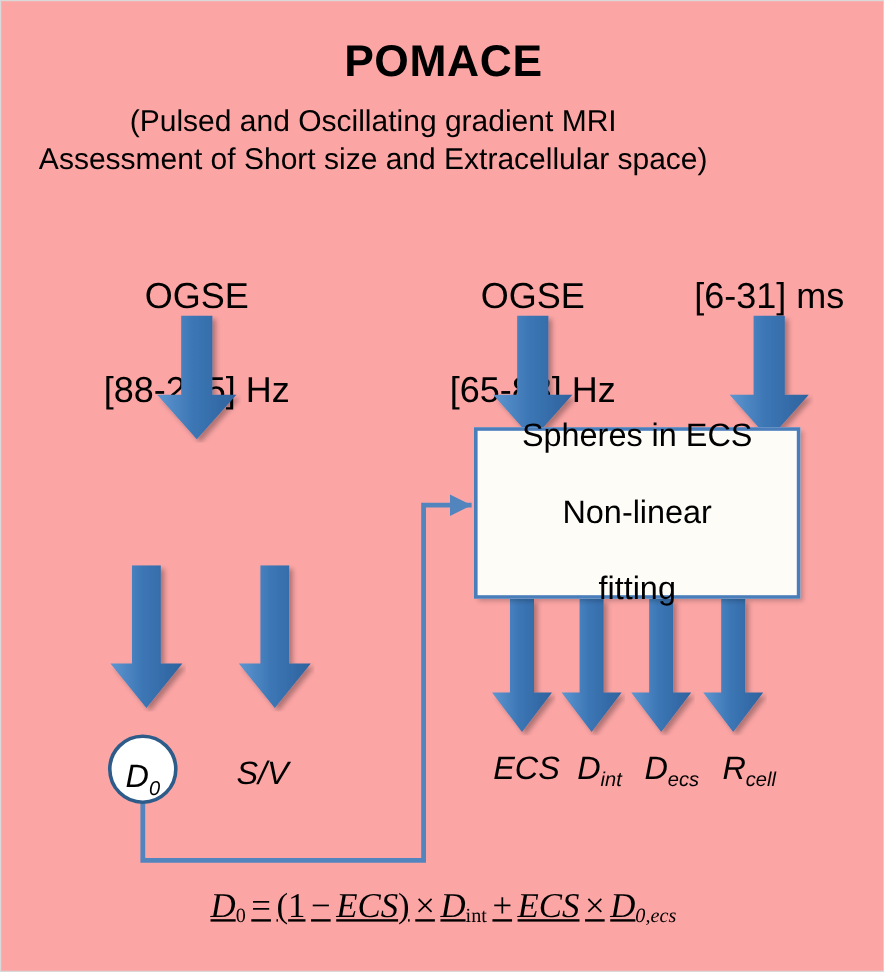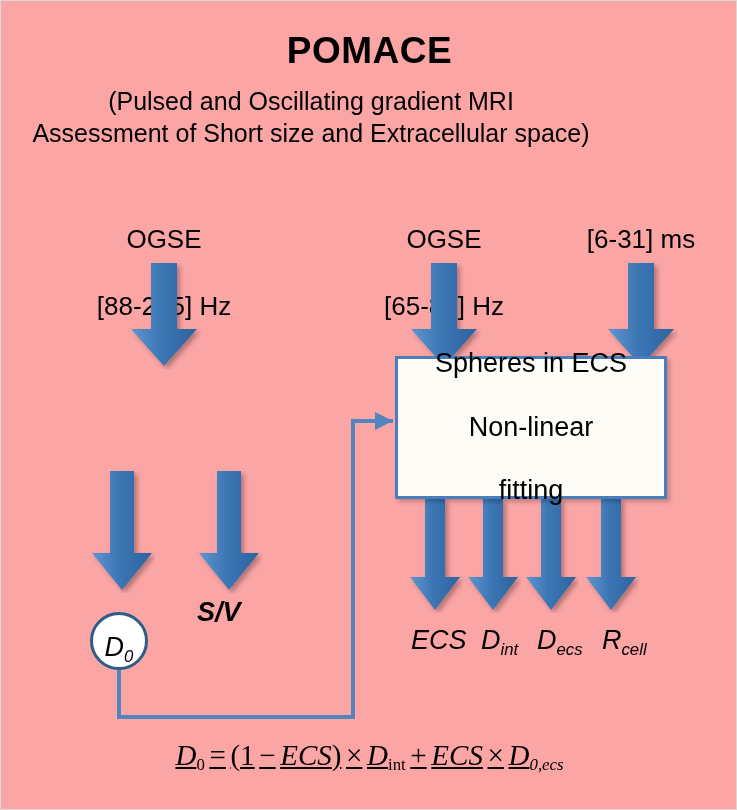--- a/index.html
+++ b/index.html
@@ -18,21 +18,21 @@
     font-weight:bold;font-size:37px;letter-spacing:.5px;
     top:30px;line-height:1.1;
   }
   .subtitle{
     position:absolute;left:0;width:620px;text-align:center;
     font-size:25px;line-height:1.28;top:84px;
   }
 
   
   .srclabel{
-    position:absolute;text-align:center;font-size:26px;line-height:1.3;
+    position:absolute;text-align:center;font-size:30px;line-height:1.3;
     white-space:pre-line;
   }
 
   
   .pbox{
     position:absolute;box-sizing:border-box;
     background:#FDFCF7;
     border:3px solid #4A7EBB;
     box-shadow:3px 3px 4px rgba(0,0,0,.22);
     display:flex;align-items:center;justify-content:center;
@@ -159,21 +159,21 @@
     <g fill="none" stroke="#5285BE" stroke-width="4">
       <path d="M118,668 L118,716 L352,716 L352,420 L392,420"></path>
     </g>
     <path d="M392,420 L374,411 L374,429 Z" fill="#5285BE"></path>
   </svg>
 
   <div class="d0circle" style="left:89px;top:611px;width:58px;height:58px;">
     <span><span>D</span><sub>0</sub></span>
   </div>
 
-  <div class="outlabel" style="left:196px;top:596px;font-weight:bold;">
+  <div class="outlabel" style="left:196px;top:628px;">
     <span>S/V</span>
   </div>
 
   <div class="outlabel" style="left:410px;top:624px;">
     <span>ECS</span>
   </div>
   <div class="outlabel" style="left:480px;top:624px;">
     <span>D</span><sub>int</sub>
   </div>
   <div class="outlabel" style="left:536px;top:624px;">

